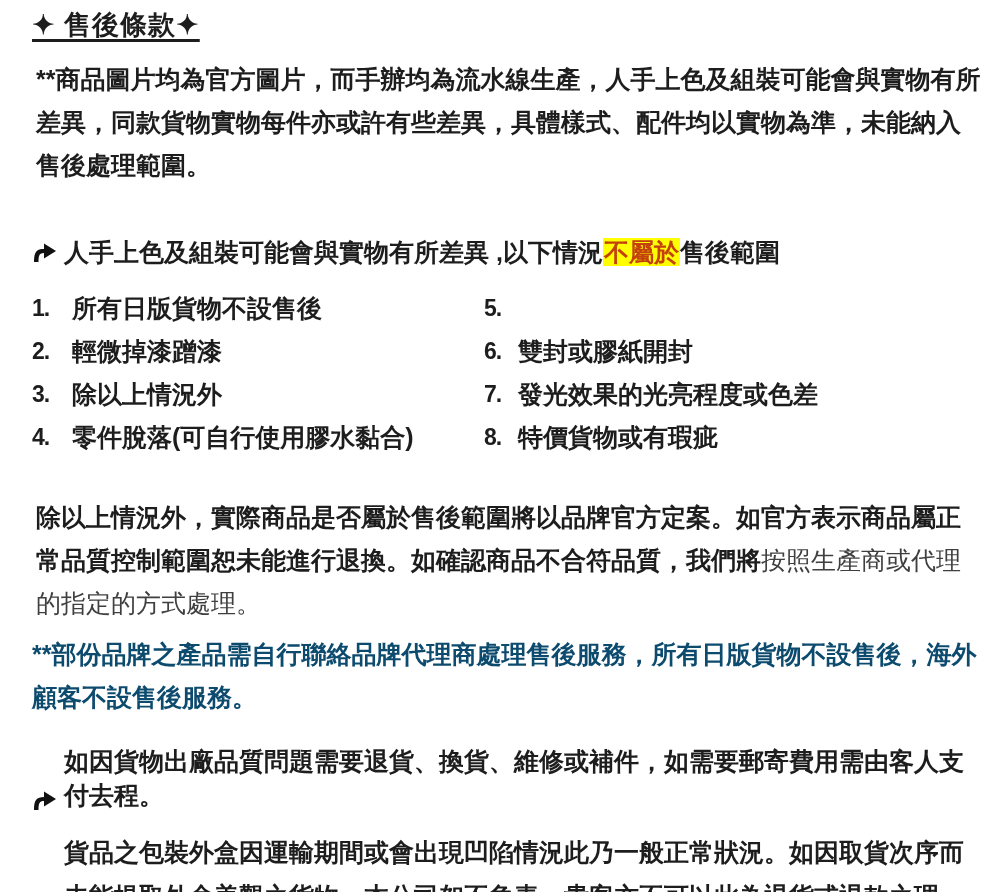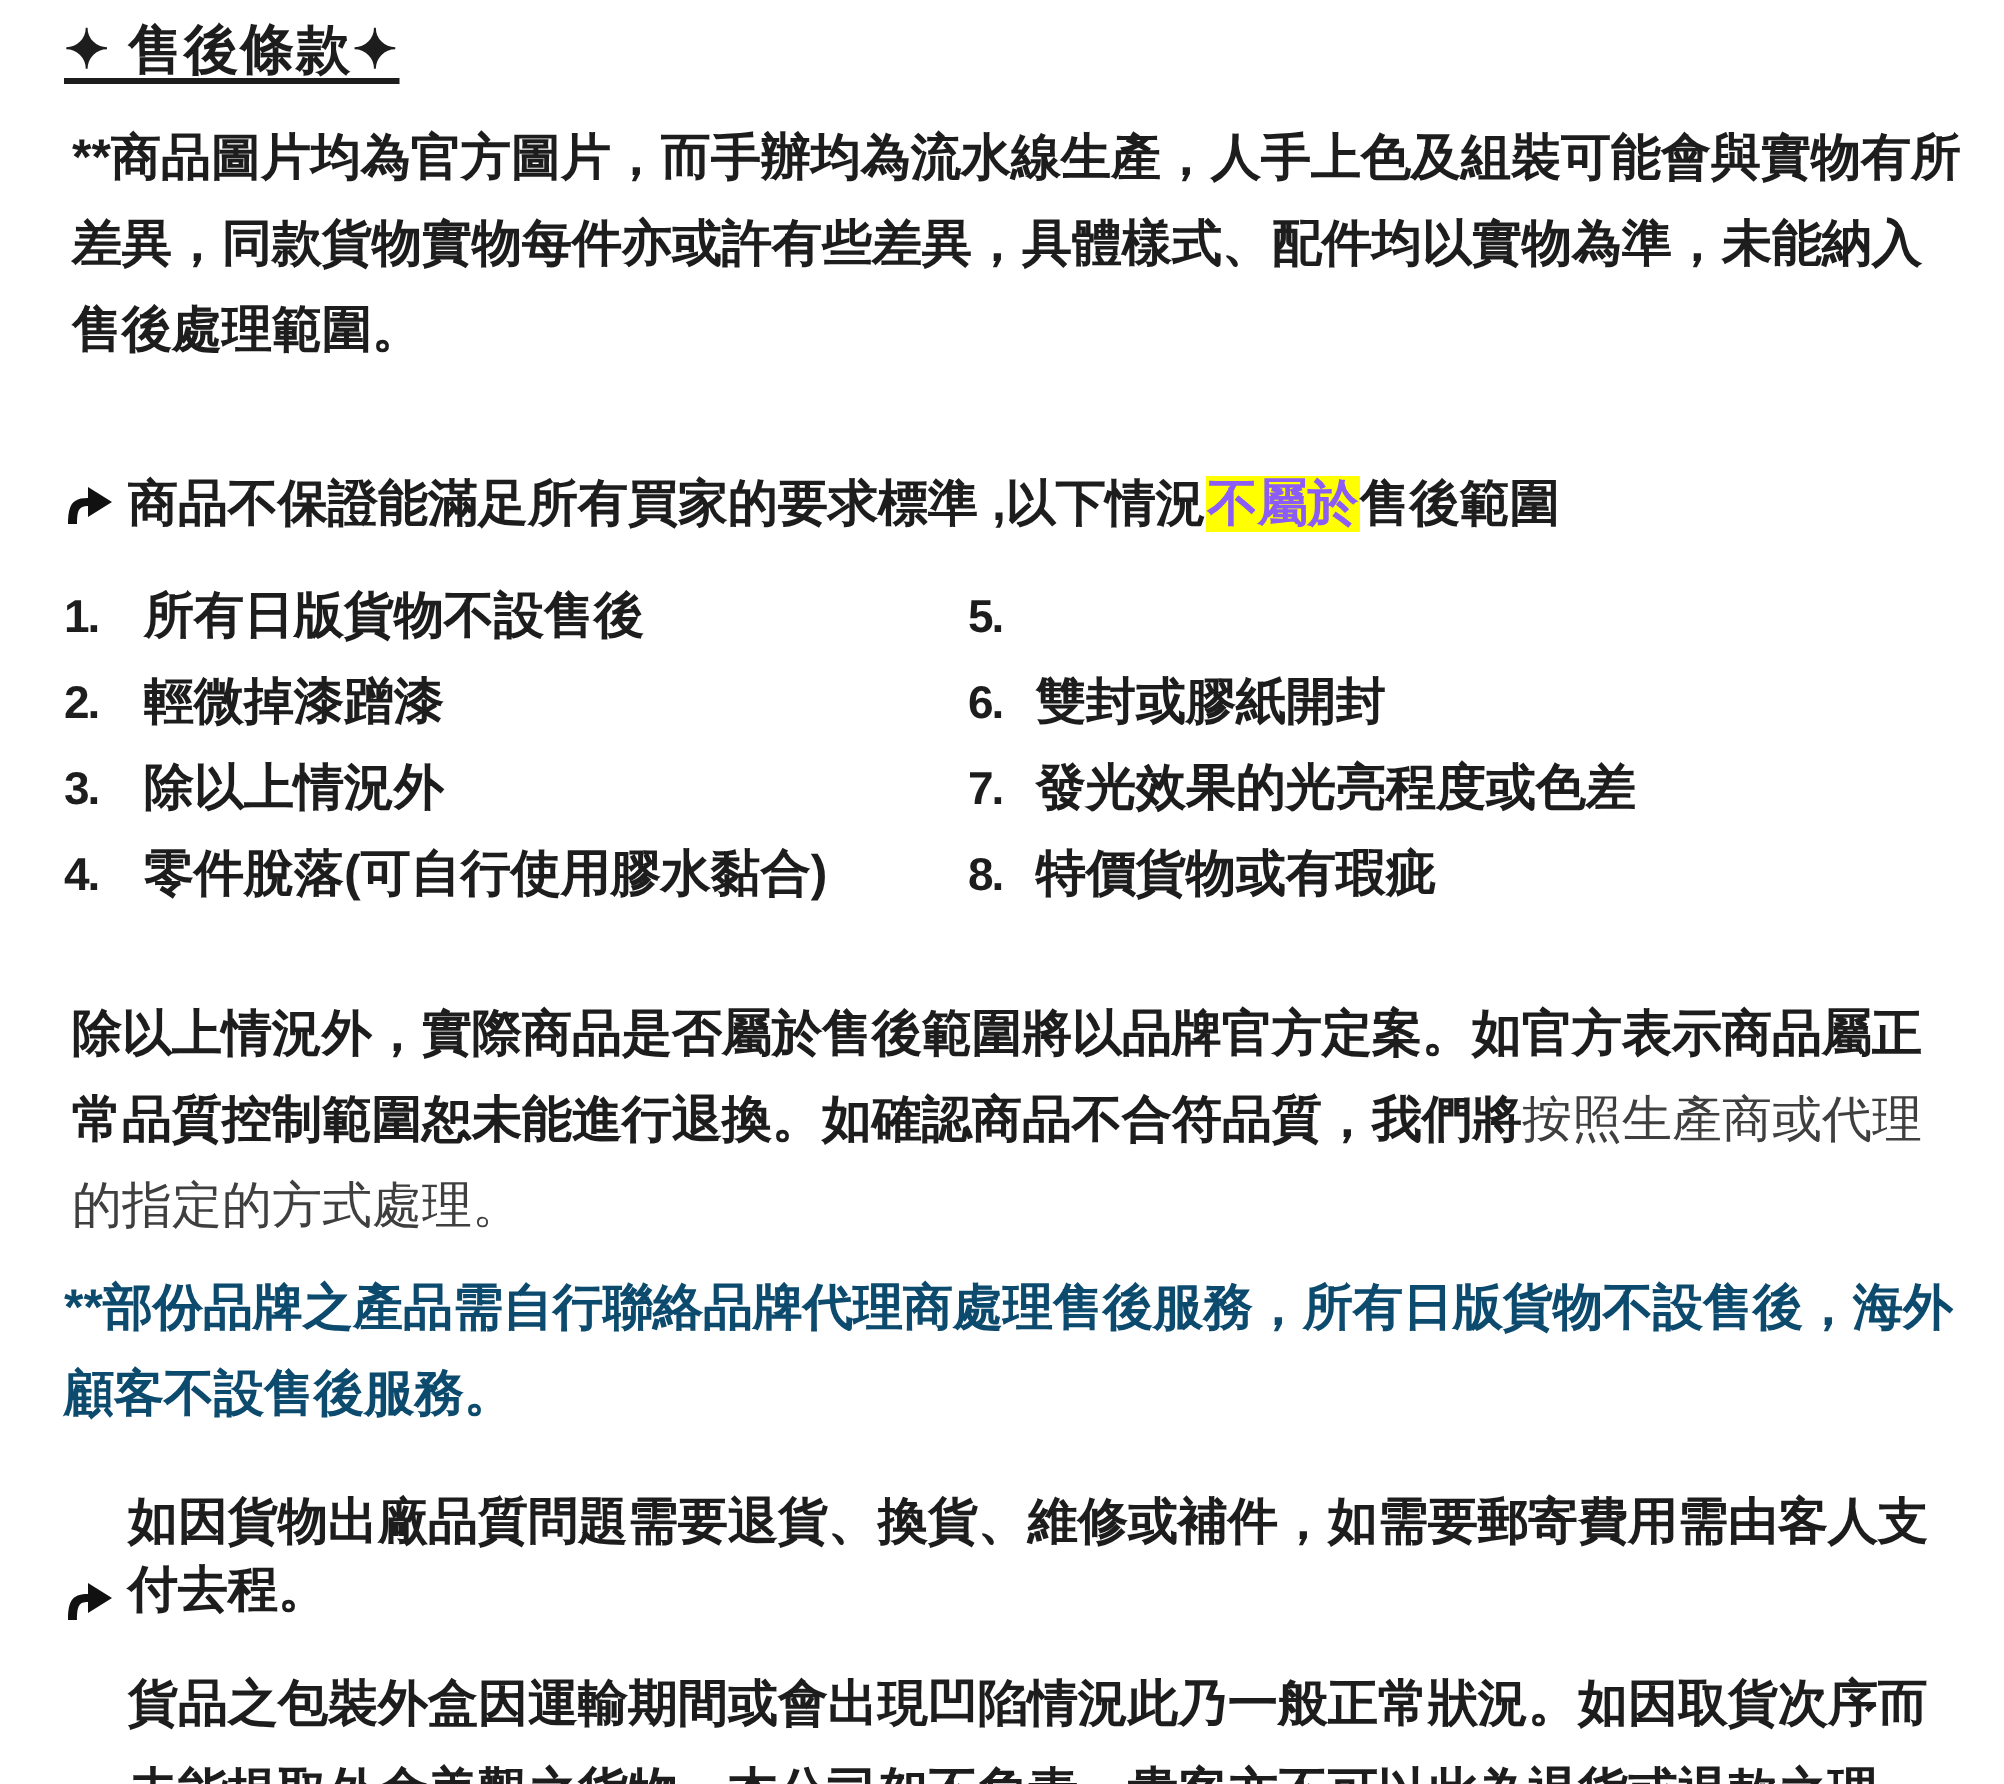--- a/index.html
+++ b/index.html
@@ -40,21 +40,21 @@
   }
   .arrow-icon{
     display:inline-block;
     width:26px;height:24px;
     margin-right:6px;
     flex:0 0 auto;
   }
   .arrow-icon svg{display:block;}
   mark.hl{
     background:#ffff00;
-    color:#8b5cf6;
+    color:#c2410c;
     padding:0 1px;
   }
   .list{
     margin-top:24px;
     display:grid;
     grid-template-columns:452px 1fr;
     row-gap:13px;
     font-size:25px;
     line-height:30px;
   }
@@ -96,21 +96,21 @@
   </h1>
 
   <p class="para intro">**商品圖片均為官方圖片，而手辦均為流水線生產，人手上色及組裝可能會與實物有所差異，同款貨物實物每件亦或許有些差異，具體樣式、配件均以實物為準，未能納入售後處理範圍。</p>
 
   <div class="notice">
     <span class="arrow-icon">
       <svg viewBox="0 0 26 24" width="26" height="24">
           <path d="M2 22 C2 12 4.5 9 12 9 L12 3.5 L24 11 L12 18.5 L12 13 C7.5 13 6.5 15 6.5 22 Z" fill="#111"></path>
         </svg>
     </span>
-    <span><span>商品不保證能滿足所有買家的要求標準 ,以下情況</span><mark class="hl">不屬於</mark><span>售後範圍</span></span>
+    <span><span>人手上色及組裝可能會與實物有所差異 ,以下情況</span><mark class="hl">不屬於</mark><span>售後範圍</span></span>
   </div>
 
   <div class="list">
     <div class="list-item left">
       <span class="num">1.</span>
       <span class="txt">所有日版貨物不設售後</span>
     </div>
     <div class="list-item right">
       <span class="num">5.</span>
     </div>

